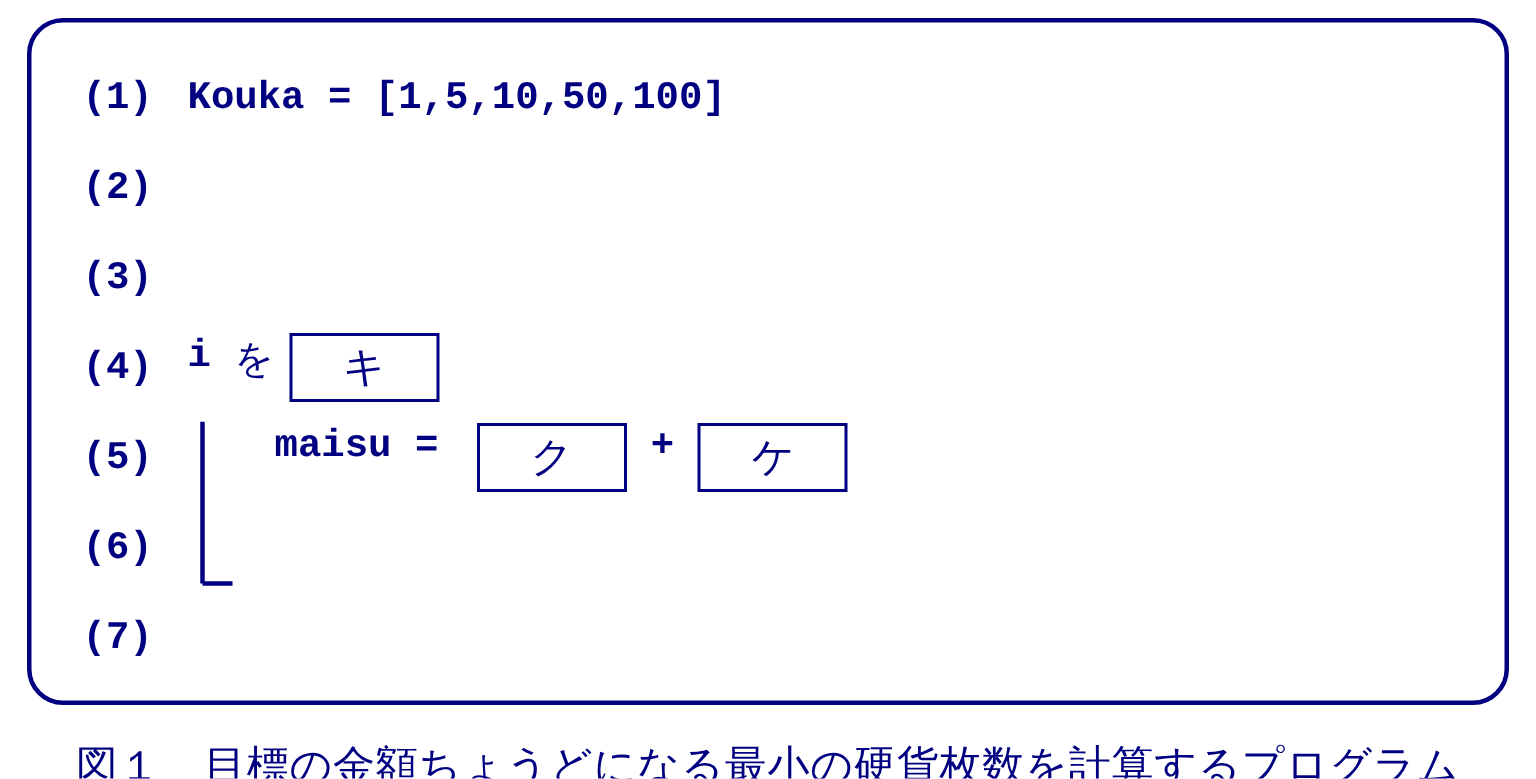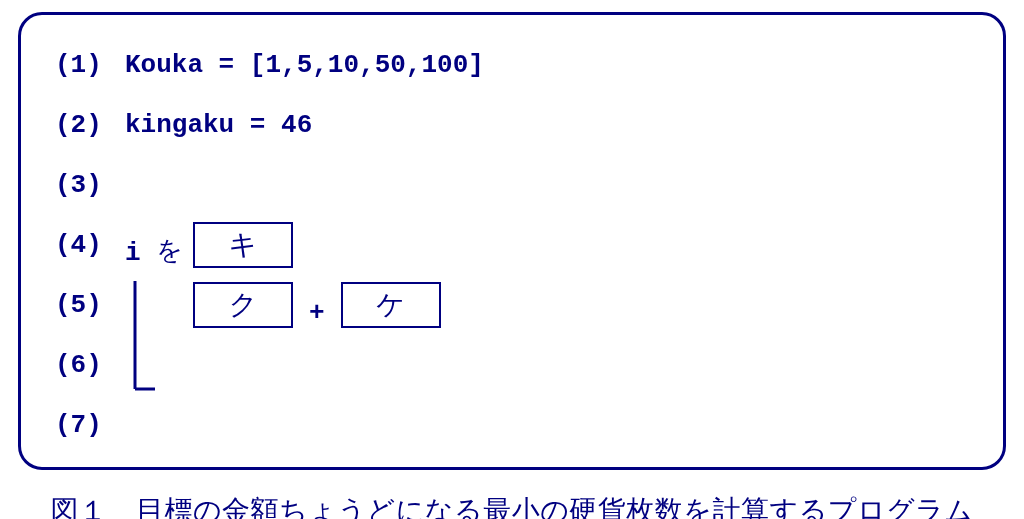--- a/index.html
+++ b/index.html
@@ -30,21 +30,21 @@
   }
   .line-num {
     font-family: "Courier New", monospace;
     font-weight: bold;
     width: 70px;
     flex-shrink: 0;
     text-align: left;
   }
   .content {
     display: flex;
-    align-items: flex-end;
+    align-items: flex-start;
     flex-wrap: nowrap;
   }
   .mono {
     font-family: "Courier New", monospace;
     font-weight: bold;
     white-space: pre;
   }
   .jp {
     font-family: "Hiragino Mincho ProN", "Yu Mincho", "MS Mincho", serif;
     font-weight: normal;
@@ -98,23 +98,20 @@
 
   <div class="row">
     <span class="line-num">(1)</span>
     <div class="content">
       <span class="mono">Kouka = [1,5,10,50,100]</span>
     </div>
   </div>
 
   <div class="row">
     <span class="line-num">(2)</span>
-    <div class="content">
-      <span class="mono">kingaku = 46</span>
-    </div>
   </div>
 
   <div class="row">
     <span class="line-num">(3)</span>
   </div>
 
   <div class="row">
     <span class="line-num">(4)</span>
     <div class="content">
       <span class="mono">i </span>
@@ -127,20 +124,21 @@
 
     <svg class="bracket-svg" viewBox="0 0 30 112" style="left:74px; top:2px;">
       <line x1="6" y1="0" x2="6" y2="108" stroke="#000080" stroke-width="3"></line>
       <line x1="6" y1="108" x2="26" y2="108" stroke="#000080" stroke-width="3"></line>
     </svg>
 
     <div class="row">
       <span class="line-num">(5)</span>
       <div class="bracket-cell"></div>
       <div class="content" style="margin-left:18px;">
+        <span class="mono">maisu = </span>
         <span class="blank">ク</span>
         <span class="plus">+</span>
         <span class="blank">ケ</span>
       </div>
     </div>
 
     <div class="row">
       <span class="line-num">(6)</span>
       <div class="bracket-cell"></div>
     </div>

